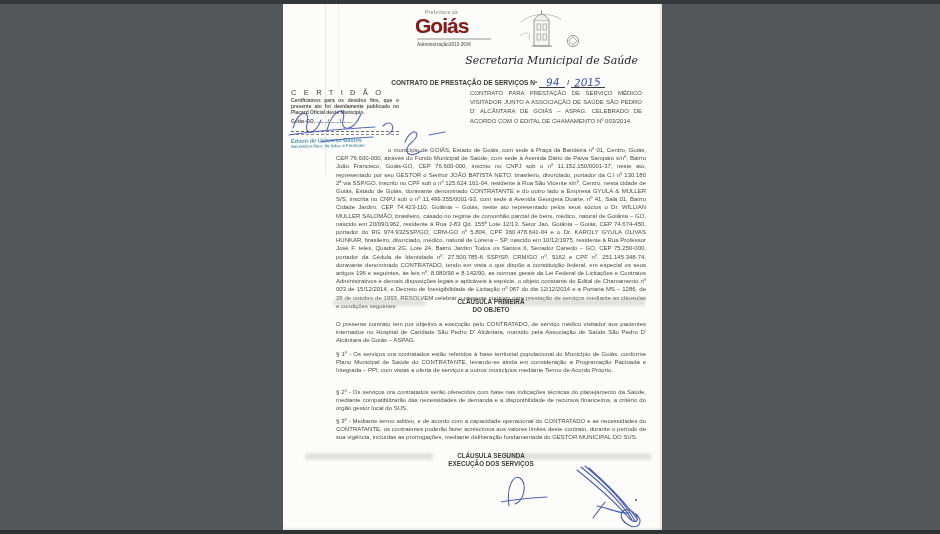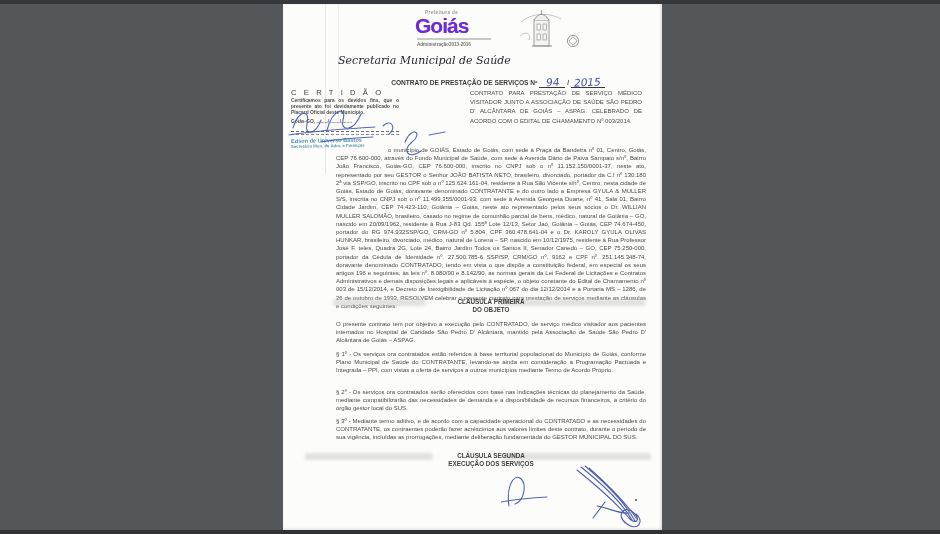--- a/index.html
+++ b/index.html
@@ -8,27 +8,27 @@
   .edge-bar-top{position:absolute;left:0;top:0;width:940px;height:4px;background:#35383b;}
   .edge-bar-bottom{position:absolute;left:0;top:530px;width:940px;height:4px;background:#303335;}
   .page{position:absolute;left:283px;top:4px;width:379px;height:526px;background:#fcfcfb;
         box-shadow:inset -2px 0 2px rgba(0,0,0,.08), inset 0 -2px 2px rgba(0,0,0,.06);}
   .fold-line{position:absolute;left:42px;top:0;width:1px;height:170px;background:rgba(90,90,90,.12);}
   .fold-line2{position:absolute;left:55px;top:0;width:1px;height:120px;background:rgba(90,90,90,.08);}
 
   
   .logo-block{position:absolute;left:132px;top:6px;width:110px;color:#a0a0a0;}
   .logo-pre{font-size:4.6px;font-weight:bold;letter-spacing:.4px;color:#9a9a9a;margin-left:10px;}
-  .logo-main{font-size:21px;font-weight:bold;letter-spacing:-1px;color:#6d28d9;line-height:21px;
+  .logo-main{font-size:21px;font-weight:bold;letter-spacing:-1px;color:#7f1d1d;line-height:21px;
              text-shadow:0 0 1px rgba(155,155,155,.6);}
   .logo-tagline{width:74px;height:2px;background:#c9c9c7;margin:2px 0 2px 2px;}
   .logo-sub{font-size:4.6px;font-weight:bold;color:#707070;margin-left:2px;}
   .tower{position:absolute;left:236px;top:6px;}
   .emblem{position:absolute;left:283px;top:30px;}
-  .secretaria{position:absolute;left:55px;top:50px;width:300px;text-align:left;
+  .secretaria{position:absolute;left:55px;top:50px;width:300px;text-align:right;
               font-family:"DejaVu Serif",serif;font-style:italic;font-size:11px;color:#26262e;}
   .contract-line{position:absolute;left:55px;top:71px;width:320px;text-align:center;
                  font-size:6.6px;font-weight:bold;color:#3a3a3a;}
   .hand-num{display:inline-block;font-family:"DejaVu Sans",sans-serif;font-style:italic;
             color:#3c50ae;font-size:10.5px;font-weight:400;transform:rotate(-3deg);
             position:relative;top:1px;}
   .blank{display:inline-block;border-bottom:1px solid #3a3a3a;text-align:center;vertical-align:baseline;}
   .blank.n1{width:26px;}
   .blank.n2{width:34px;}
 

